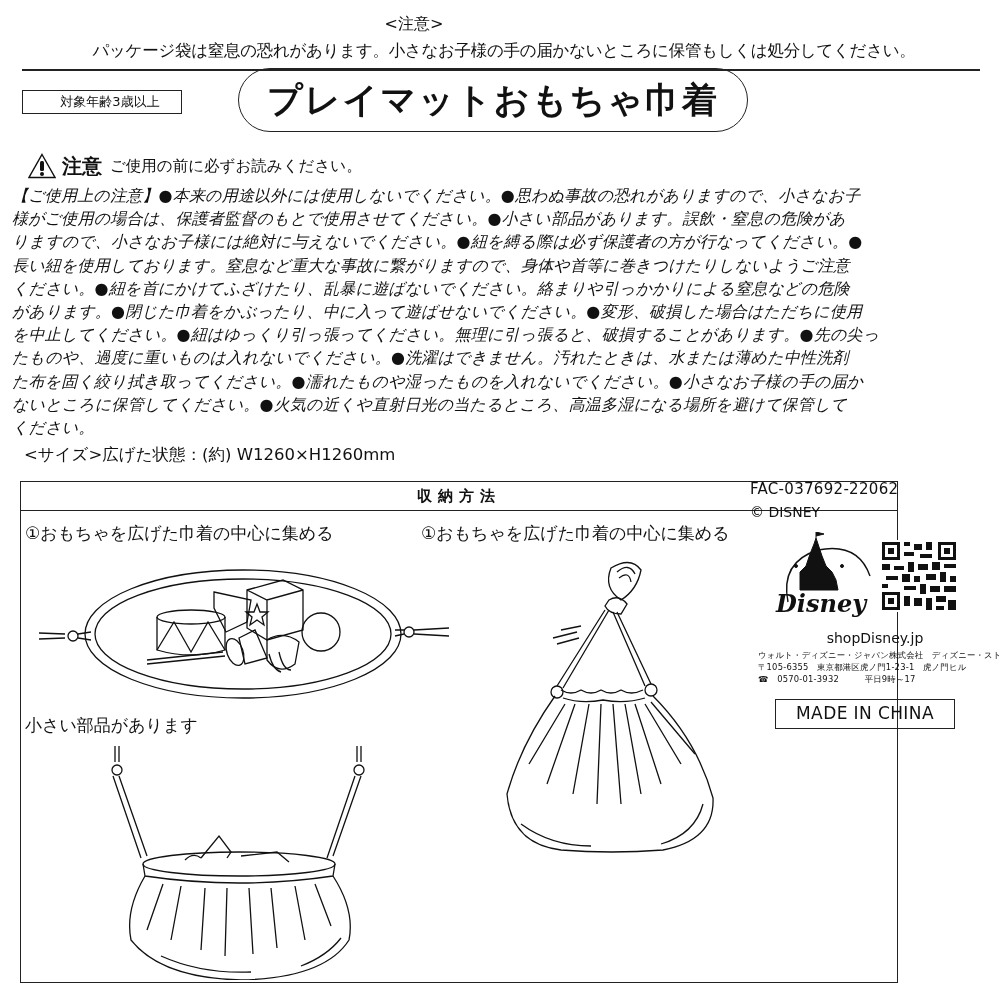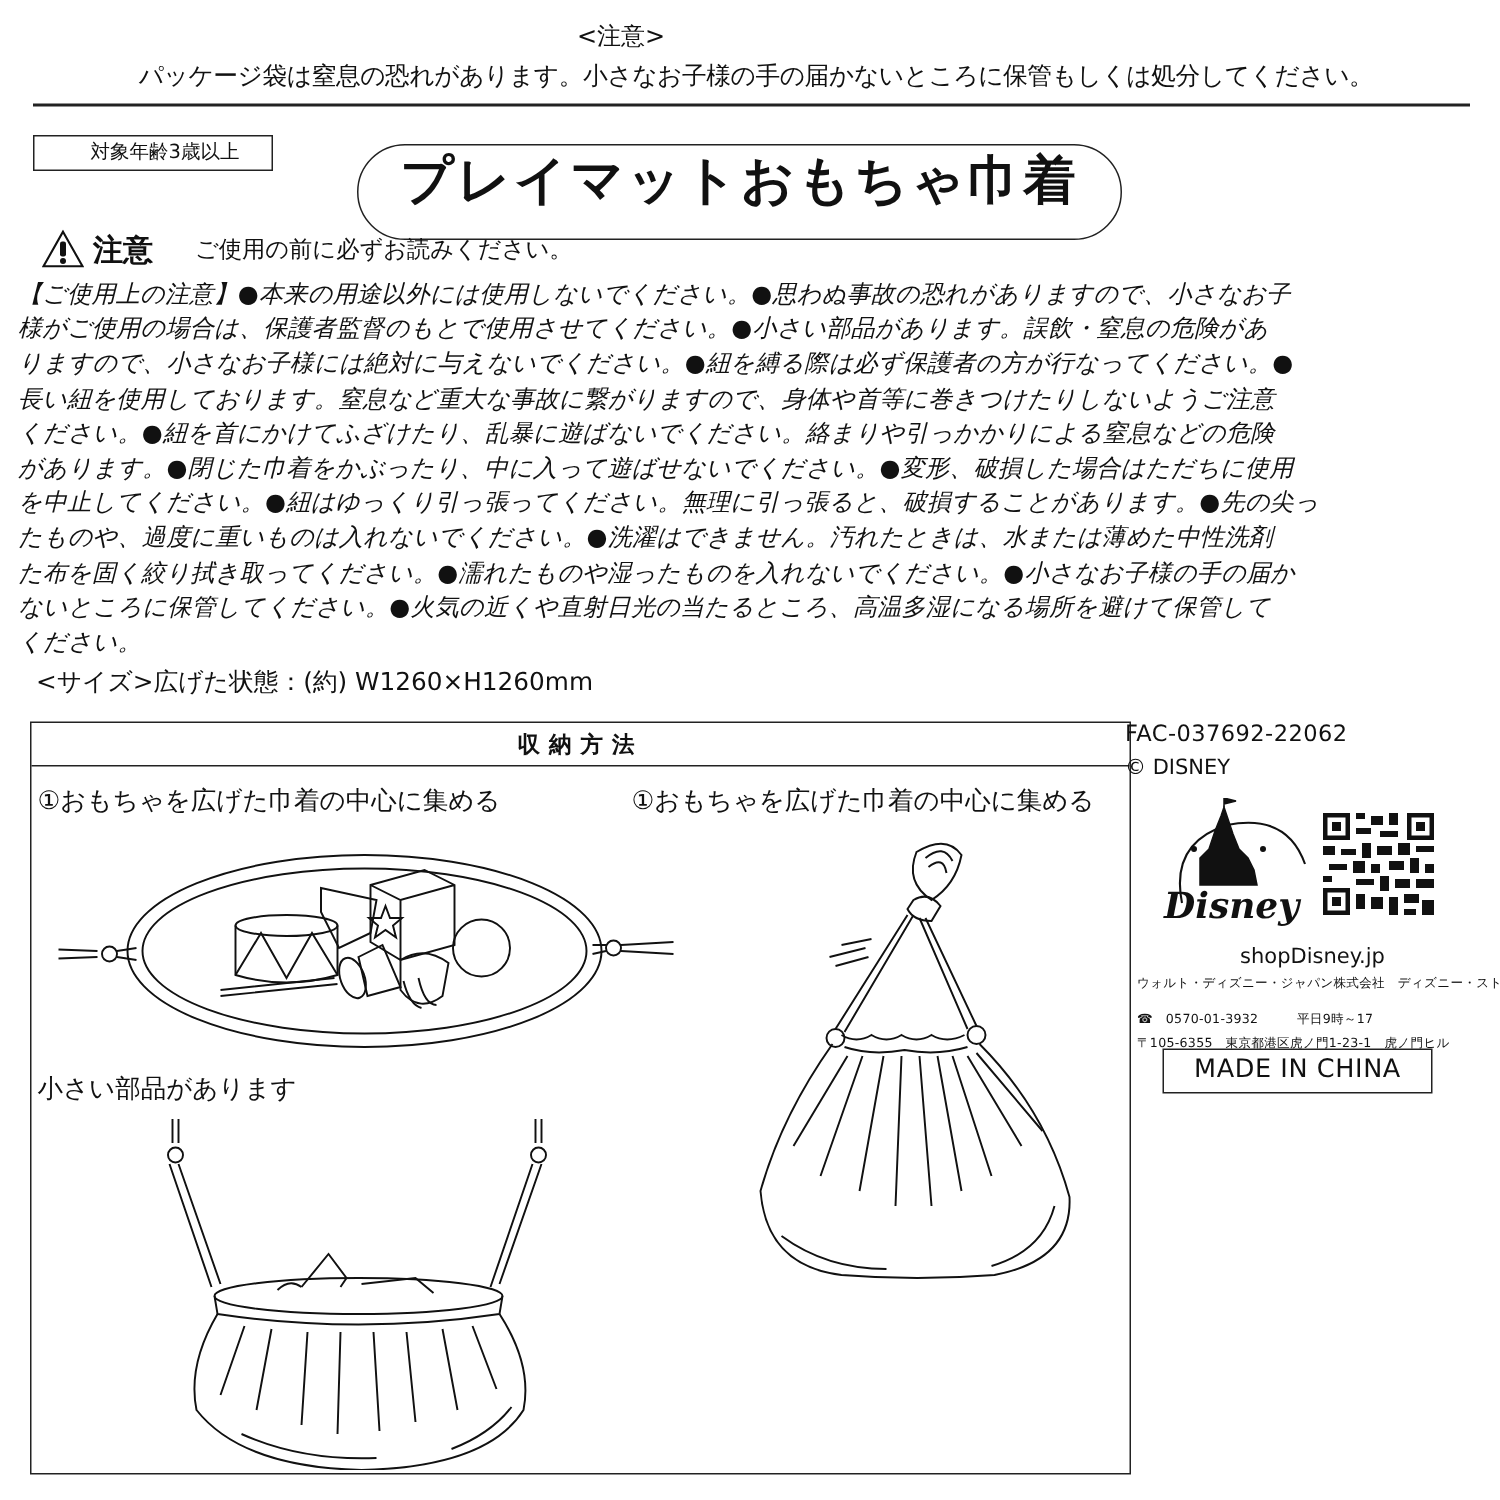--- a/index.html
+++ b/index.html
@@ -19,46 +19,46 @@
   .notice-rule {
     top: 69px; left: 22px; width: 958px; height: 0;
     border-top: 2px solid #222;
   }
   .age-box {
     top: 90px; left: 22px; width: 142px; height: 22px;
     border: 1.5px solid #222; font-size: 13px; line-height: 22px;
     text-align: center; box-sizing: content-box; padding-left: 16px;
   }
   .title-pill {
-    top: 96px; left: 238px; width: 508px; height: 62px;
+    top: 68px; left: 238px; width: 508px; height: 62px;
     border: 1.5px solid #222; border-radius: 32px;
-    display: flex; align-items: flex-start; justify-content: center;
+    display: flex; align-items: center; justify-content: center;
     font-size: 35px; font-weight: bold; letter-spacing: 2px;
   }
   .caution-row {
     top: 152px; left: 28px; height: 28px; display: flex; align-items: center;
     white-space: nowrap;
   }
   .caution-row .warn-icon { width: 28px; height: 26px; margin-right: 6px; }
-  .caution-row .caution-label { font-size: 20px; font-weight: bold; margin-right: 28px; }
+  .caution-row .caution-label { font-size: 20px; font-weight: bold; margin-right: 8px; }
   .caution-row .caution-text { font-size: 15.5px; }
 
   .body-text {
     top: 184px; left: 12px; width: 946px;
     font-size: 16px; line-height: 23.2px; letter-spacing: 0.2px; font-style: italic;
   }
   .body-text .ln { white-space: nowrap; display: block; overflow: hidden; }
 
   .size-line {
     top: 444px; left: 24px; font-size: 16.5px; white-space: nowrap;
   }
 
   
   .storage-box {
-    top: 481px; left: 20px; width: 734px; height: 502px;
+    top: 481px; left: 20px; width: 878px; height: 502px;
     border: 1.5px solid #222; box-sizing: border-box;
   }
   .storage-title {
     position: absolute; top: 0; left: 0; right: 0; height: 28px;
     border-bottom: 1.5px solid #222; text-align: center;
     font-size: 15px; font-weight: bold; line-height: 28px; letter-spacing: 6px;
   }
   .step-label { position: absolute; font-size: 17px; white-space: nowrap; }
   .step1 { top: 40px; left: 4px; }
   .step3 { top: 40px; left: 400px; }
@@ -66,21 +66,21 @@
   .illus { position: absolute; }
 
   
   .product-code { top: 480px; left: 750px; font-size: 15px; letter-spacing: 0.3px; }
   .copyright { top: 504px; left: 750px; font-size: 14px; }
   .disney-logo { top: 532px; left: 770px; width: 110px; height: 92px; }
   .qr-code { top: 540px; left: 880px; width: 78px; height: 72px; }
   .shop-url { top: 630px; left: 750px; width: 250px; text-align: center; font-size: 14px; }
   .addr { left: 758px; font-size: 8.4px; white-space: nowrap; letter-spacing: 0.2px; }
   .addr1 { top: 650px; }
-  .addr2 { top: 662px; margin-top: 28px; }
+  .addr2 { top: 662px; }
   .addr3 { top: 674px; }
   .made-in {
     top: 699px; left: 775px; width: 180px; height: 30px;
     border: 1.5px solid #222; box-sizing: border-box;
     font-size: 17px; line-height: 27px; text-align: center; letter-spacing: 0.4px;
   }
 </style>
 </head>
 <body>
 

